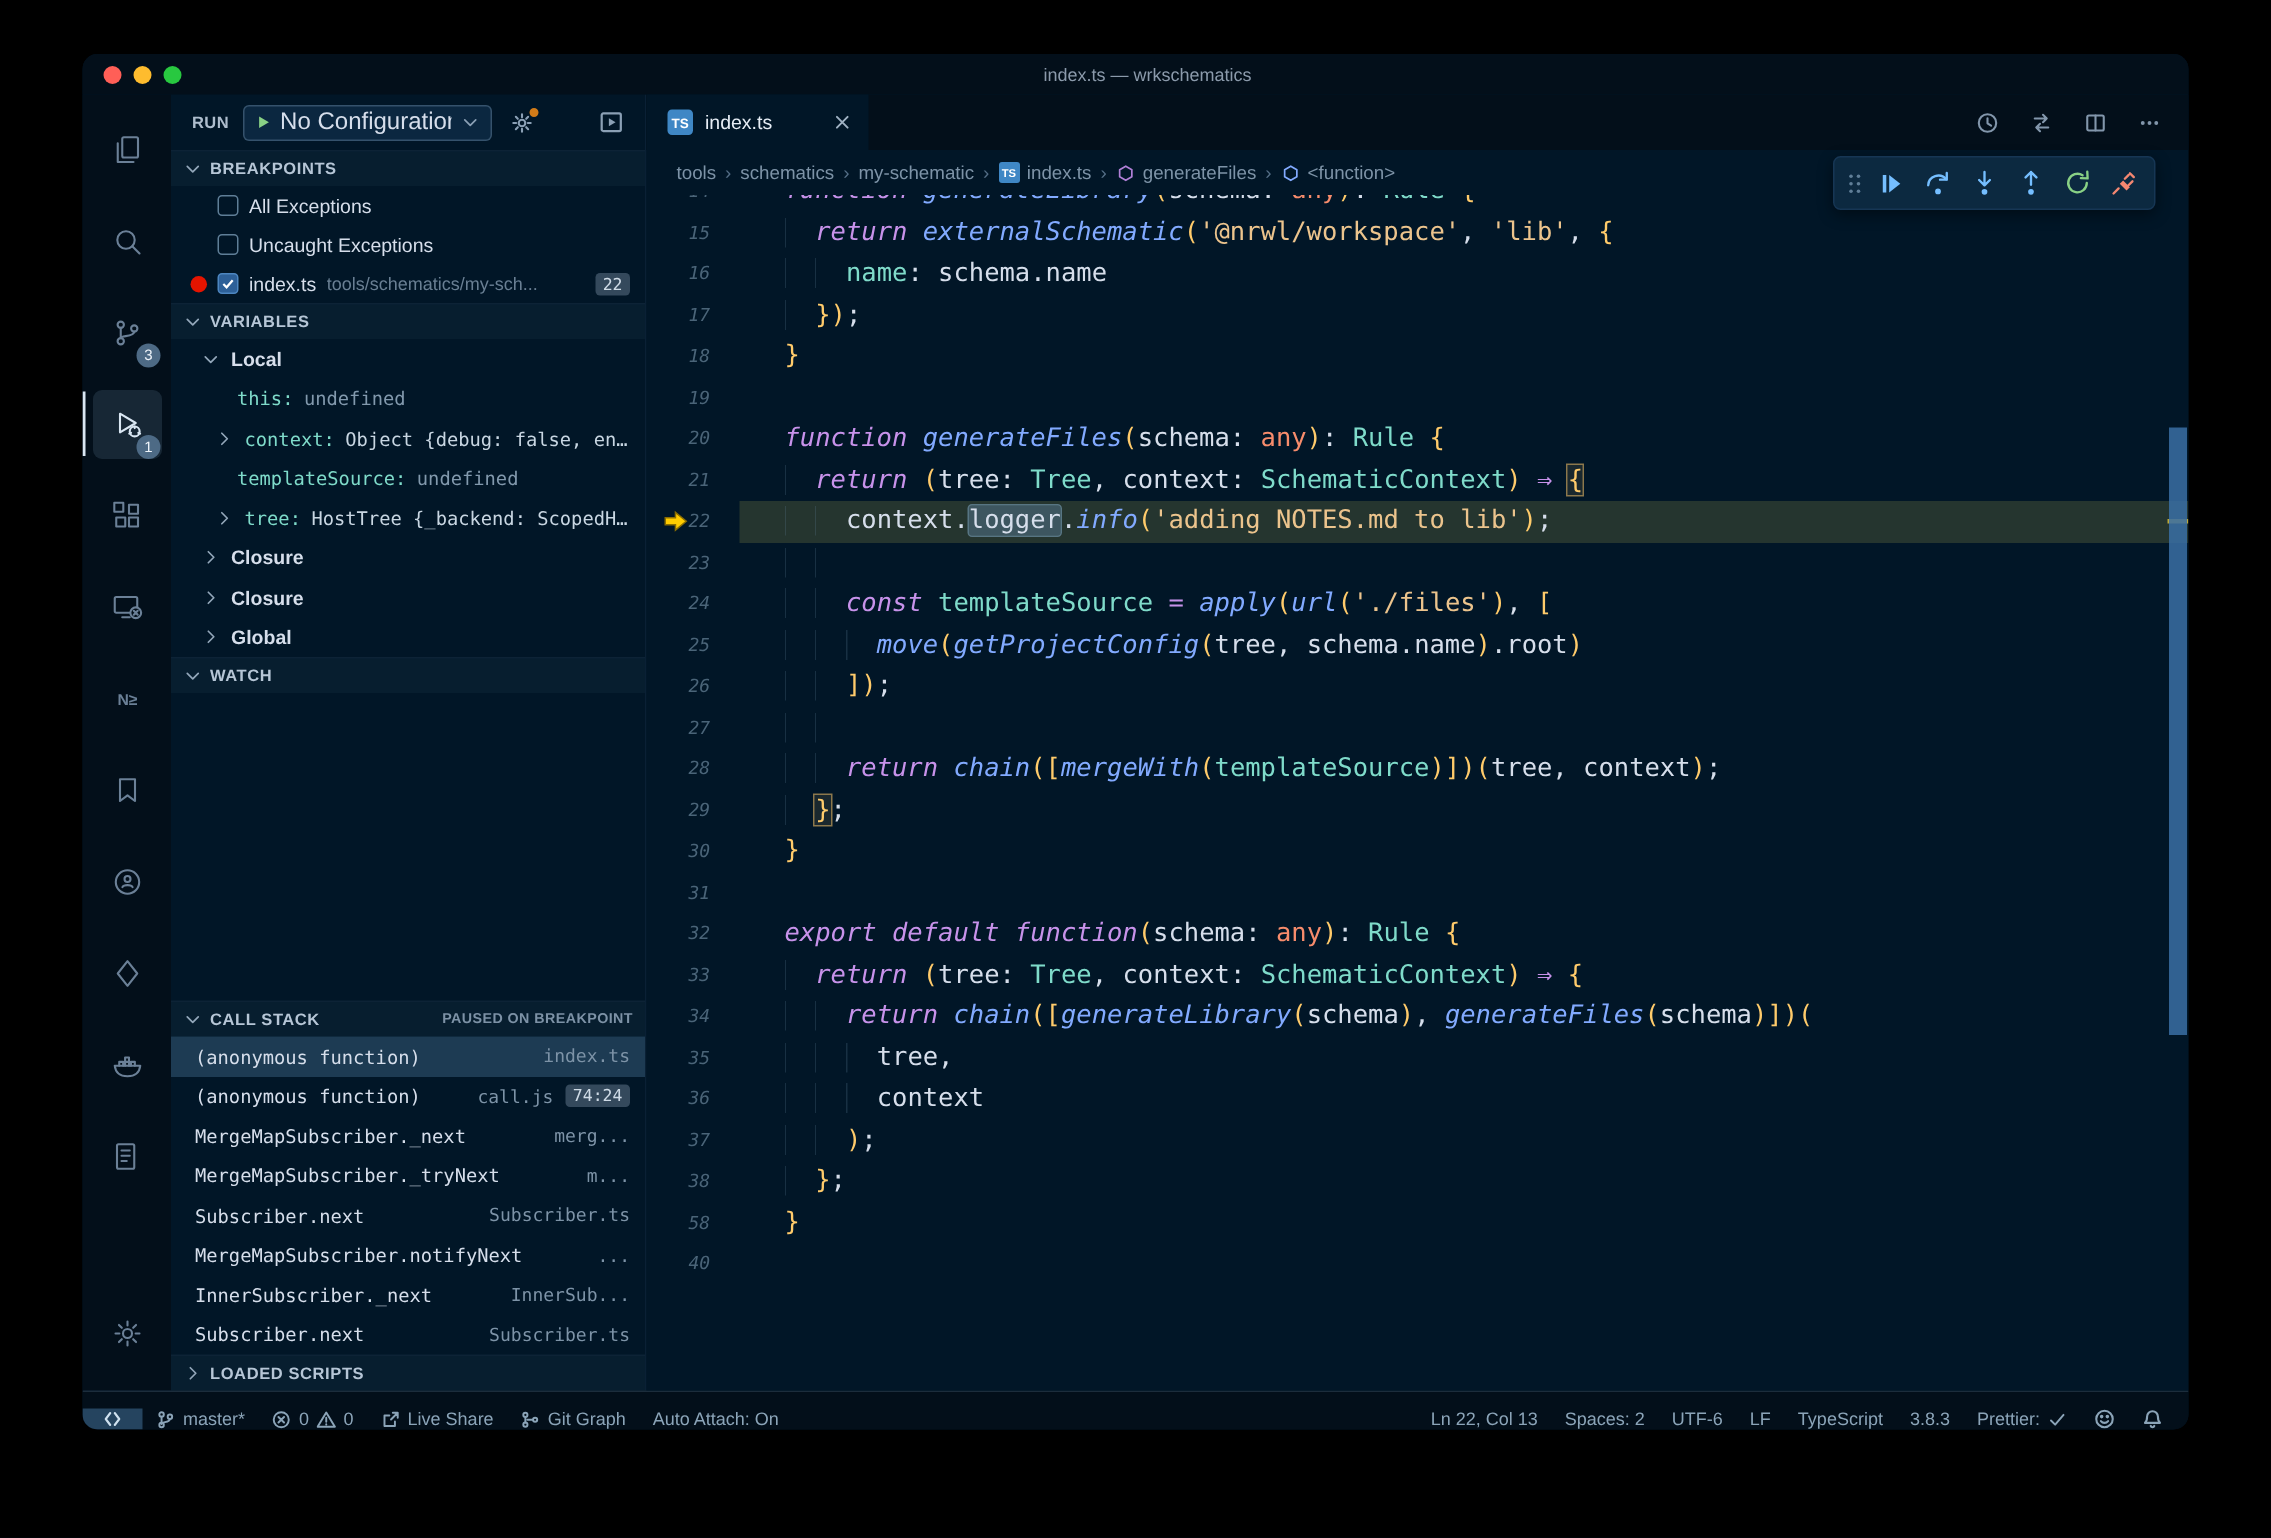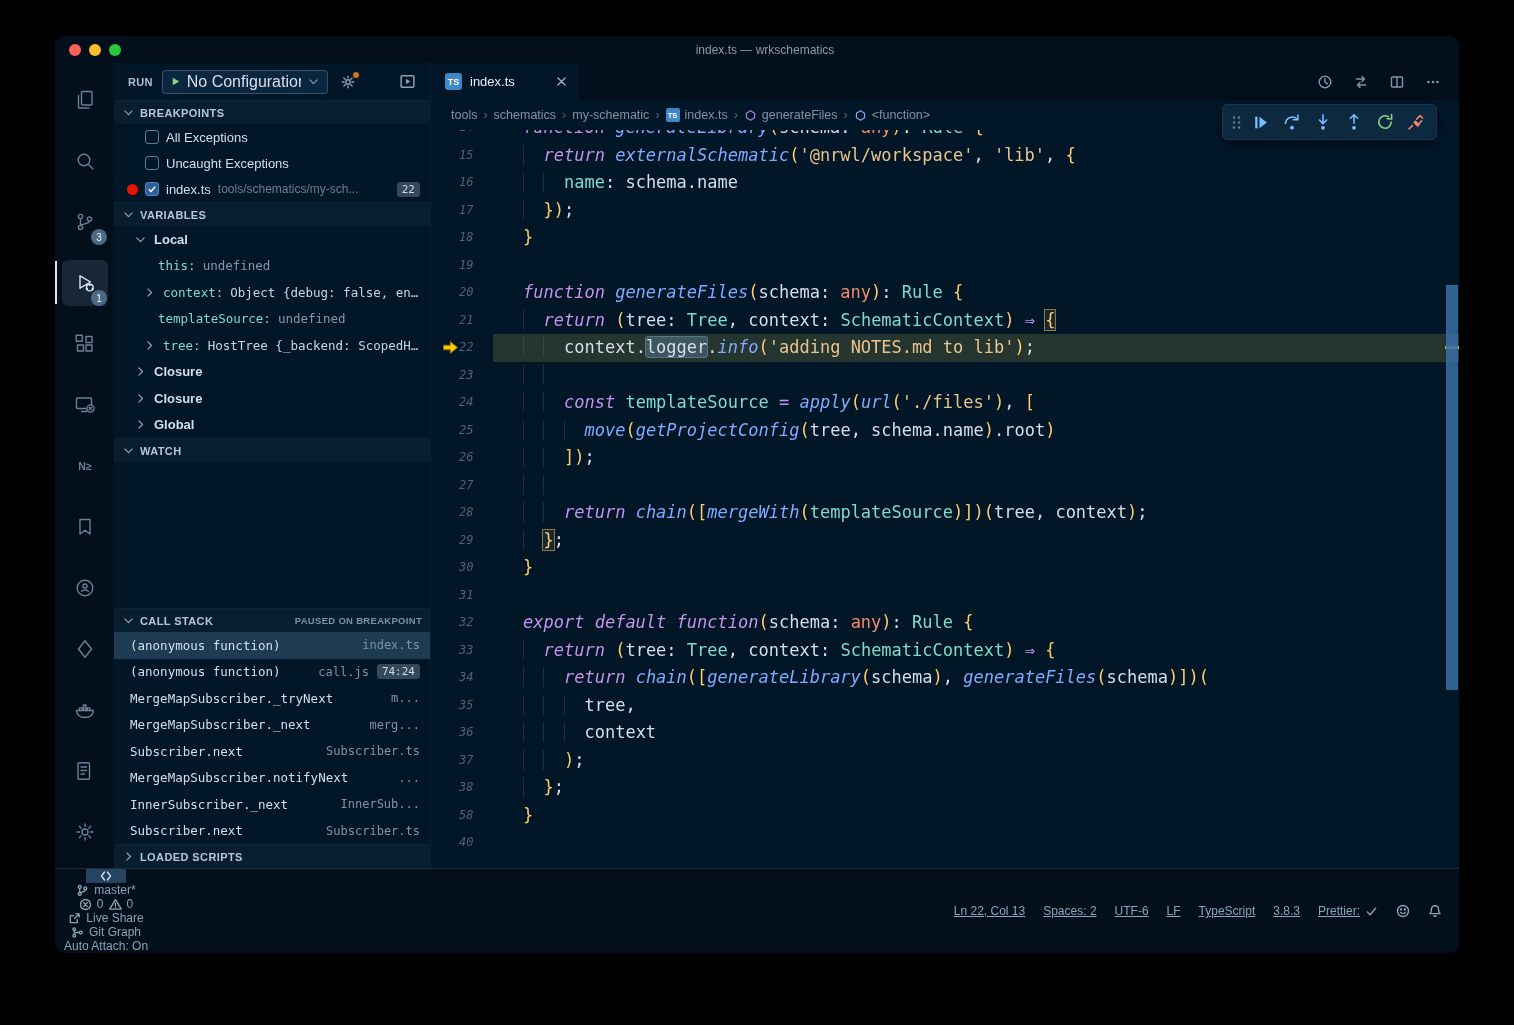--- a/index.html
+++ b/index.html
@@ -93,22 +93,22 @@
   .dbg-toolbar{position:absolute;top:41px;right:22px;height:36px;background:#0c2940;border:1px solid #163654;border-radius:5px;box-shadow:0 3px 10px rgba(0,0,0,.45);display:flex;align-items:center;padding:0 5px;z-index:20;}
   .dbg-btn{width:31px;height:30px;display:flex;align-items:center;justify-content:center;cursor:pointer;}
   .dbg-grip{width:17px;color:#5f7e97;display:flex;align-items:center;justify-content:center;cursor:grab;}
   .c-blue{color:#75beff}.c-green{color:#89d185}.c-red{color:#f48771}
   
   .scrollbar{position:absolute;top:0;right:0;bottom:0;width:14px;z-index:15;}
   .sb-slider{position:absolute;left:1px;right:1px;top:155px;height:405px;background:#3a6fa5;opacity:.85;cursor:pointer;}
   .ovr-mark{position:absolute;right:0;width:14px;height:3px;top:216px;background:rgba(255,220,60,.7);}
   
   .statusbar{flex:0 0 26px;background:#030f1a;border-top:1px solid rgba(95,126,151,.28);display:flex;align-items:stretch;font-size:12px;color:#8ba4b8;}
-  .sb-left{display:flex;align-items:center;flex-direction:column;}
-  .sb-right{margin-left:auto;display:flex;align-items:center;padding-right:8px;text-decoration:underline;}
+  .sb-left{display:flex;align-items:flex-end;}
+  .sb-right{margin-left:auto;display:flex;align-items:flex-end;padding-right:8px;}
   .sb-item{display:flex;align-items:center;gap:5px;padding:0 9px;white-space:nowrap;cursor:pointer;}
   .sb-item.remote{background:#25445f;color:#cfe1ef;padding:0 13px;}
   .ico{display:inline-flex;align-items:center;}
 </style>
 </head>
 <body>
 
 <div class="window">
 
   <div class="titlebar">
@@ -407,26 +407,26 @@
             <div class="cs-row selected">
               <span class="cs-name">(anonymous function)</span>
               <span class="cs-file">index.ts</span>
             </div>
             <div class="cs-row">
               <span class="cs-name">(anonymous function)</span>
               <span class="cs-file">call.js</span>
               <span class="badge">74:24</span>
             </div>
             <div class="cs-row">
+              <span class="cs-name">MergeMapSubscriber._next</span>
+              <span class="cs-file">merg...</span>
+            </div>
+            <div class="cs-row">
               <span class="cs-name">MergeMapSubscriber._tryNext</span>
               <span class="cs-file">m...</span>
-            </div>
-            <div class="cs-row">
-              <span class="cs-name">MergeMapSubscriber._next</span>
-              <span class="cs-file">merg...</span>
             </div>
             <div class="cs-row">
               <span class="cs-name">Subscriber.next</span>
               <span class="cs-file">Subscriber.ts</span>
             </div>
             <div class="cs-row">
               <span class="cs-name">MergeMapSubscriber.notifyNext</span>
               <span class="cs-file">...</span>
             </div>
             <div class="cs-row">

